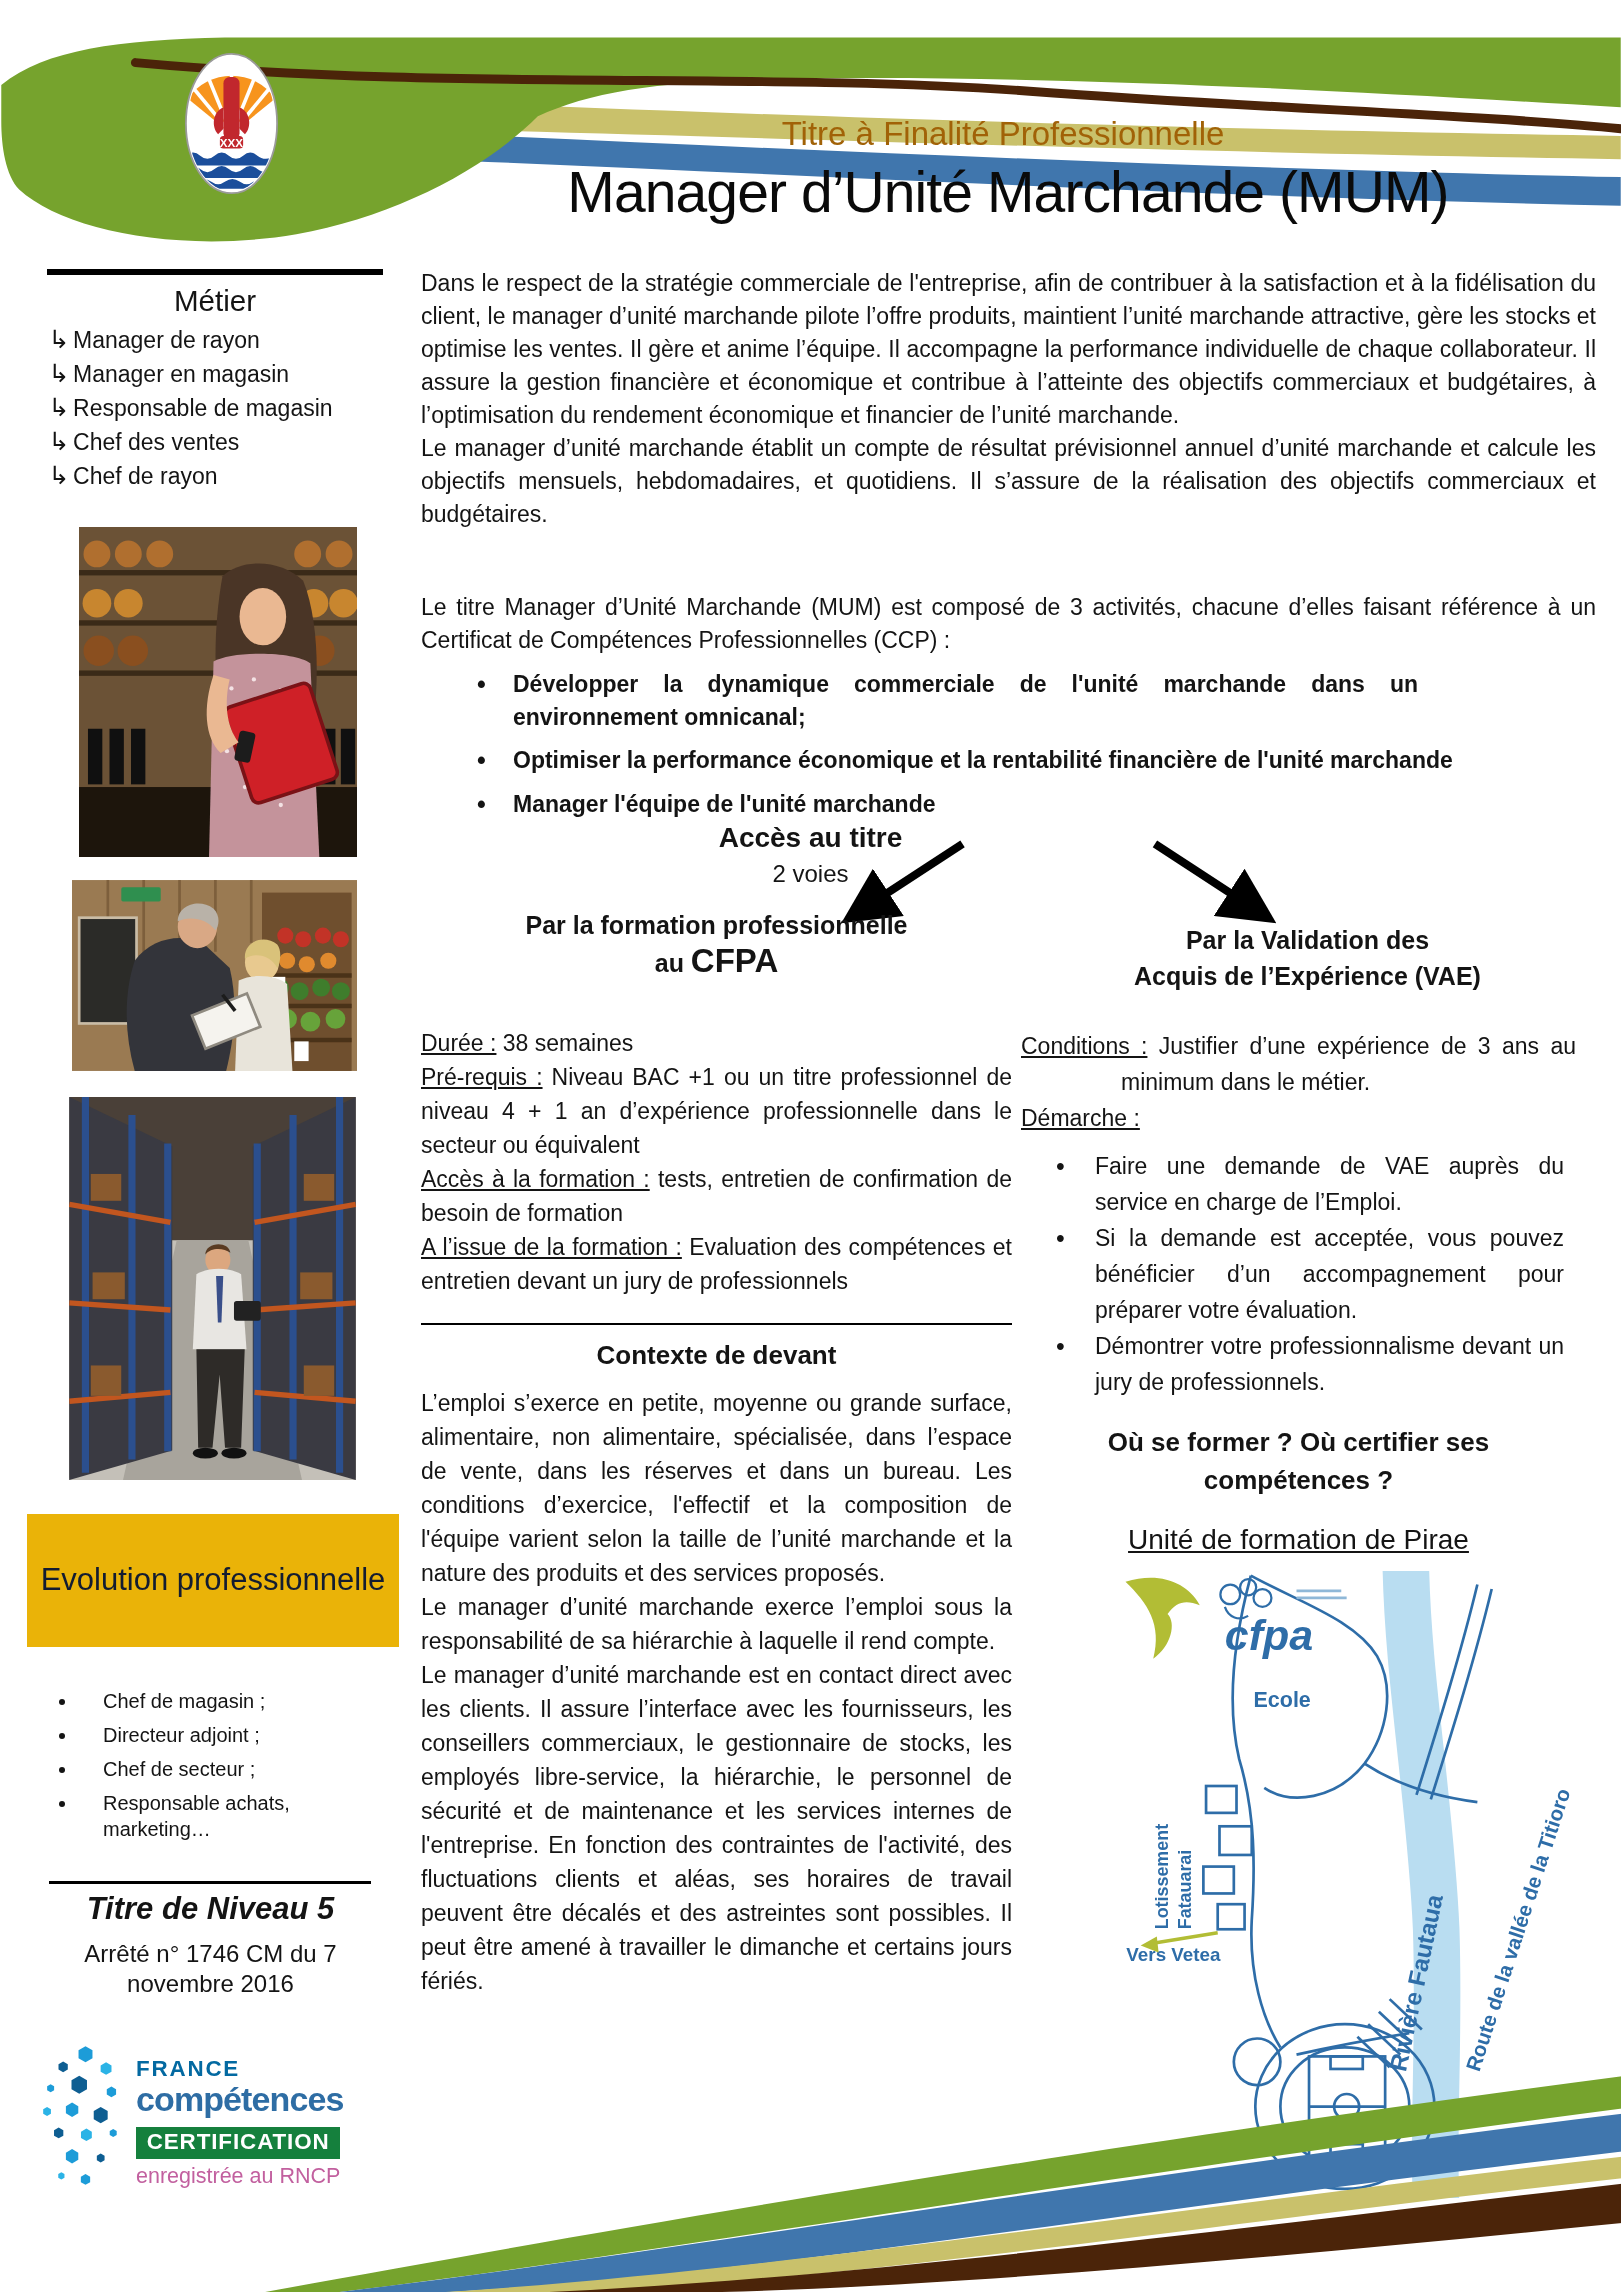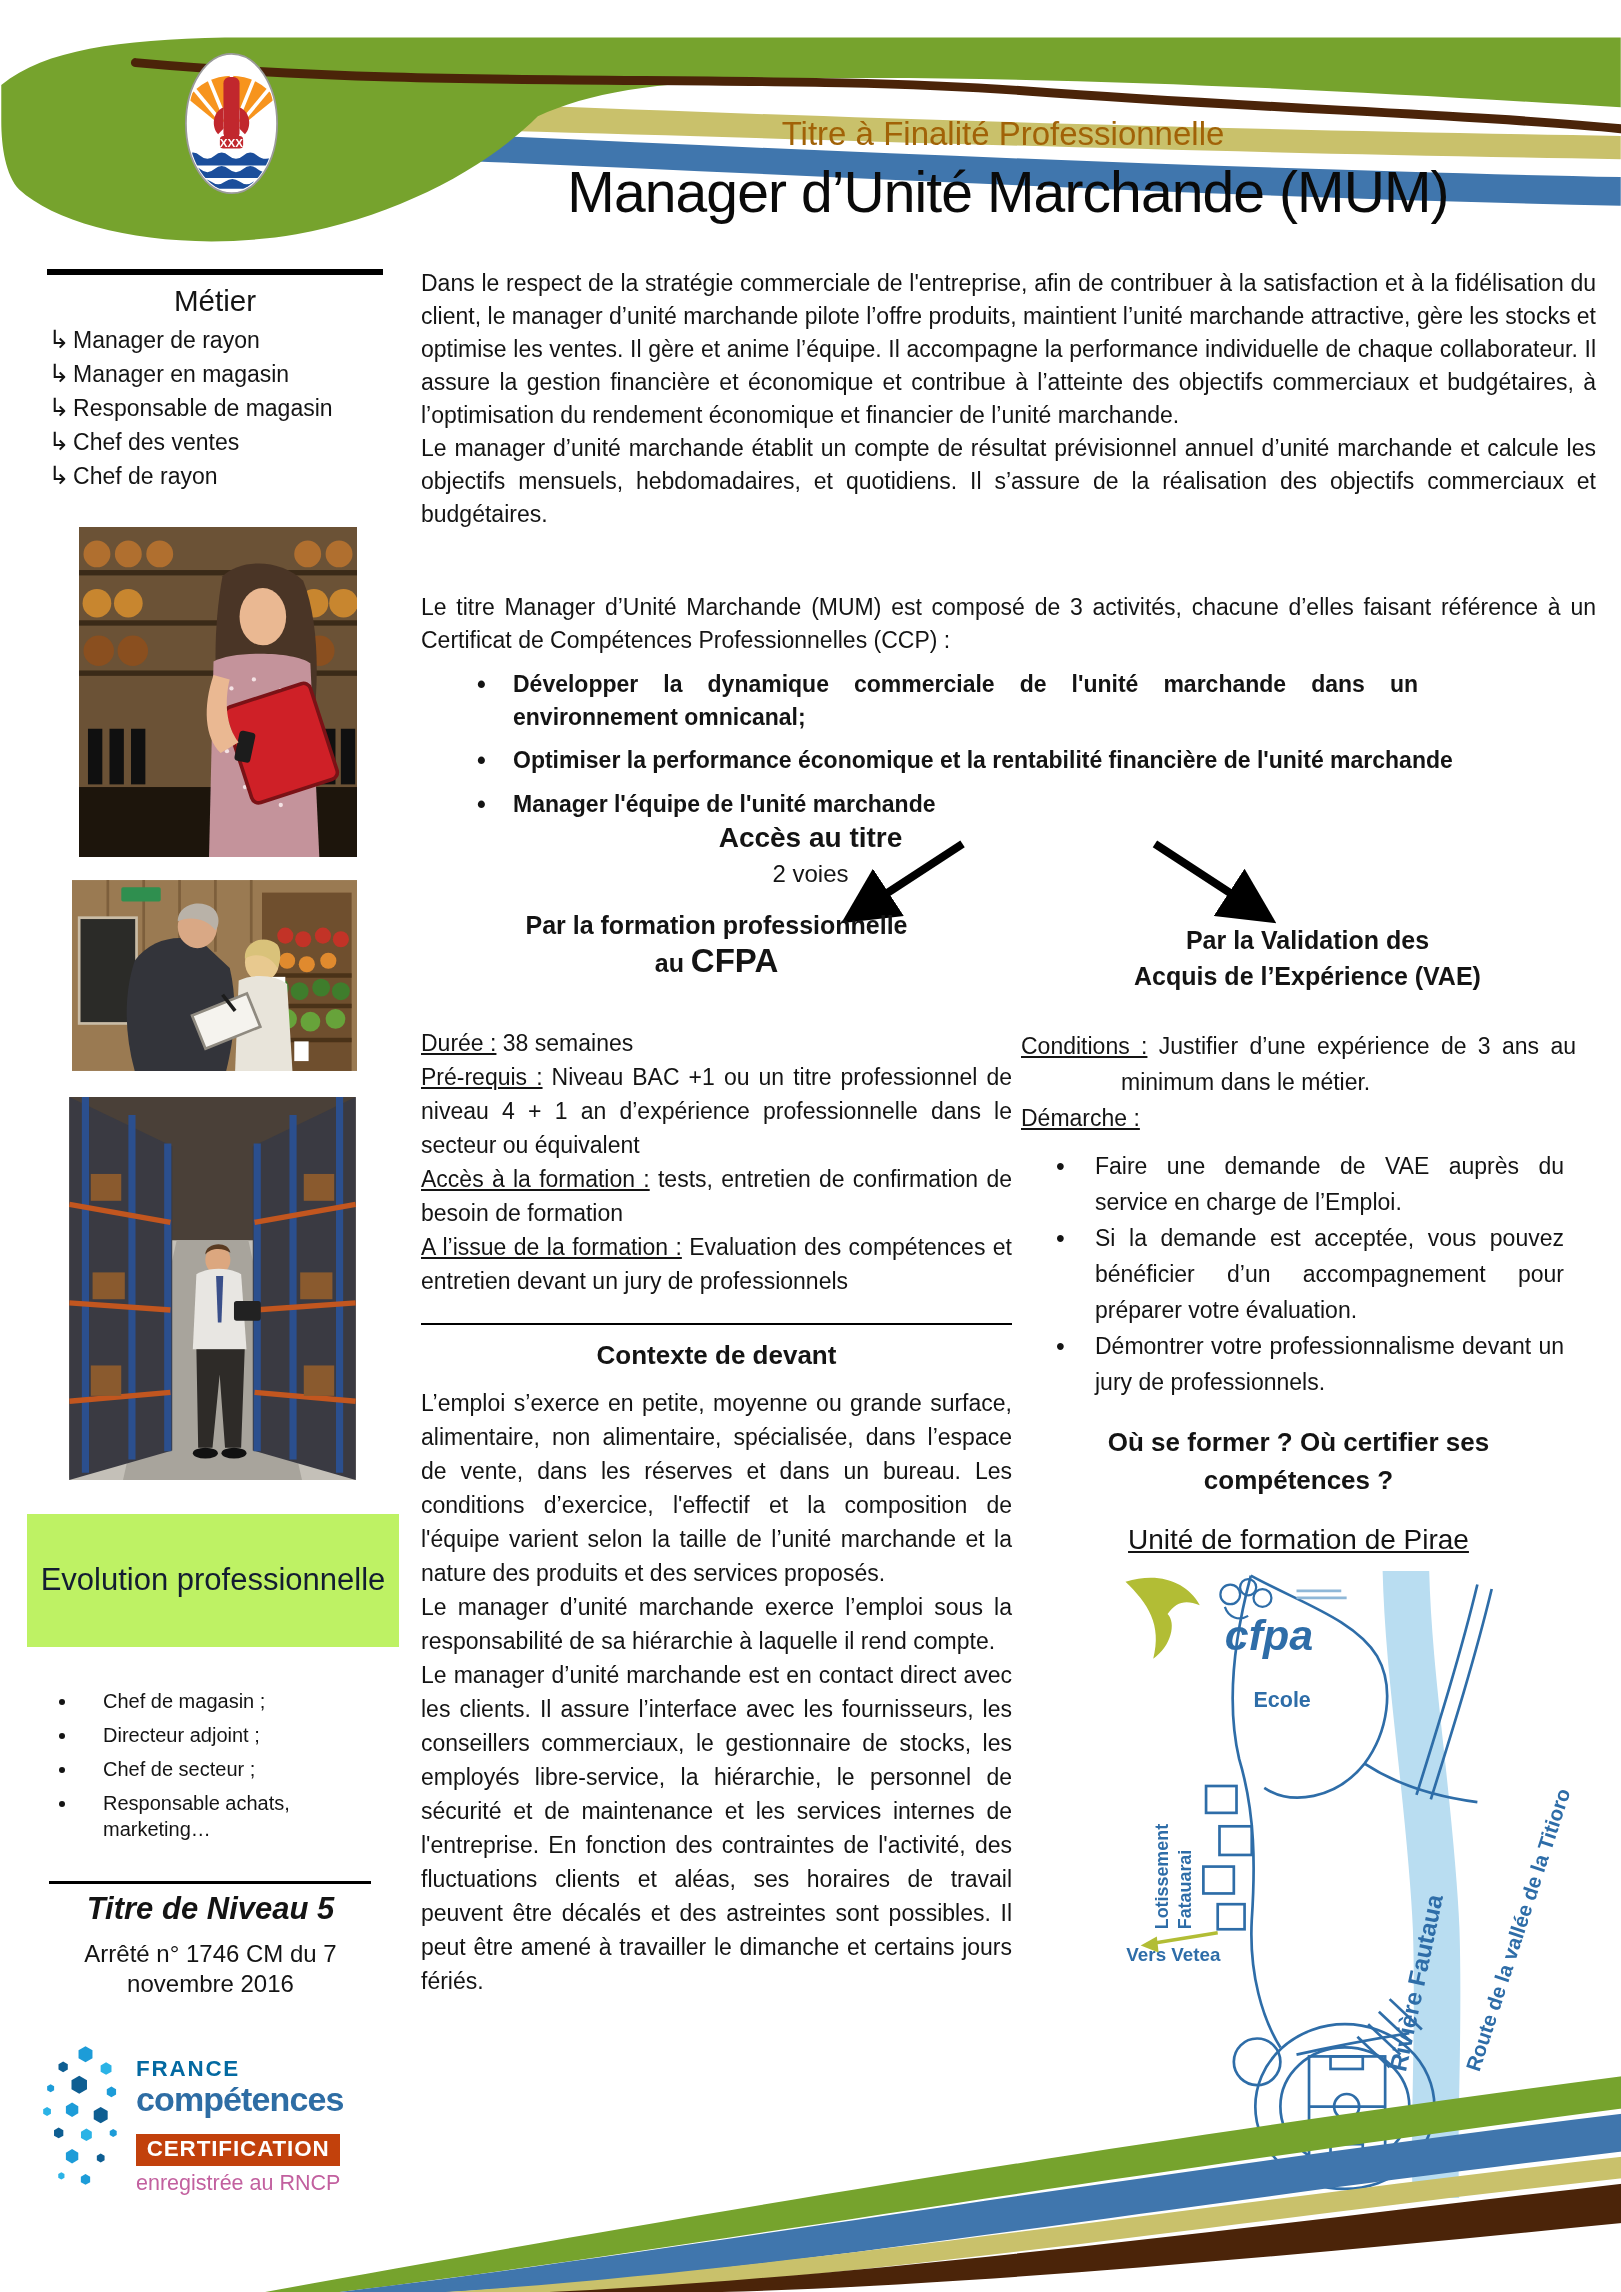--- a/index.html
+++ b/index.html
@@ -19,35 +19,35 @@
   
   .metier{left:36px;top:269px;width:358px;}
   .metier .rule{border-top:6.3px solid #000;width:336px;margin:0 auto;}
   .metier h2{margin:9px 0 5.4px;font-size:29.6px;font-weight:400;text-align:center;}
   .metier ul{list-style:none;margin:0;padding:0 0 0 12.5px;font-size:23px;line-height:33px;}
   .metier .arr{font-size:25px;margin-right:3.6px;}
   .photo{border:0;display:block;}
   #photo1{left:79px;top:527px;}
   #photo2{left:72px;top:880px;}
   #photo3{left:69px;top:1097px;}
-  .evo-box{left:27px;top:1514px;width:372px;height:133px;background:#bef264;color:#131c31;
+  .evo-box{left:27px;top:1514px;width:372px;height:133px;background:#eab308;color:#131c31;
            display:flex;align-items:center;justify-content:center;text-align:center;
            font-size:31px;line-height:1.3;}
   .evo-list{left:49px;top:1684px;width:340px;}
   .evo-list ul{margin:4px;padding-left:25px;font-size:20px;line-height:1.3;}
   .evo-list li{margin-bottom:8px;padding-left:25px;}
   .rule2{left:49px;top:1881px;width:322px;border-top:3.6px solid #000;}
   .level-title{left:0;top:1891px;width:421px;text-align:center;font-size:31px;font-weight:700;font-style:italic;}
   .decree{left:0;top:1939px;width:421px;text-align:center;font-size:24px;line-height:1.25;}
   .fc-logo{left:36px;top:2040px;width:385px;}
   .fc-text{position:absolute;left:100px;top:16px;}
   .fc-top{font-size:22.4px;font-weight:700;letter-spacing:1.8px;color:#0369a1;}
   .fc-bottom{font-size:34px;font-weight:700;color:#2e6da4;margin-top:-1.8px;letter-spacing:-0.9px;}
-  .fc-badge{display:inline-block;background:#c2410c;color:#fff;font-size:22.4px;font-weight:700;
-            padding:1.8px 10.7px 3.6px;margin-top:15px;letter-spacing:0.9px;}
+  .fc-badge{display:inline-block;background:#15803d;color:#fff;font-size:22.4px;font-weight:700;
+            padding:1.8px 10.7px 3.6px;margin-top:8px;letter-spacing:0.9px;}
   .fc-caption{font-size:21.5px;color:#c2609f;margin-top:5.4px;}
   
   .intro{left:421px;top:267px;width:1175px;font-size:23px;line-height:33px;text-align:justify;}
   .intro p{margin:0;}
   .lead{left:421px;top:591px;width:1175px;font-size:23px;line-height:33px;text-align:justify;}
   .lead p{margin:0;}
   .lead ul{margin:10.7px 0 0;padding-left:56px;list-style:none;}
   .lead li{margin-bottom:10.7px;padding-left:36px;position:relative;font-weight:bold;}
   .lead li::before{content:"•";position:absolute;left:0;font-size:25px;}
   .access-title{left:421px;top:822px;width:779px;text-align:center;font-size:28px;font-weight:700;}

